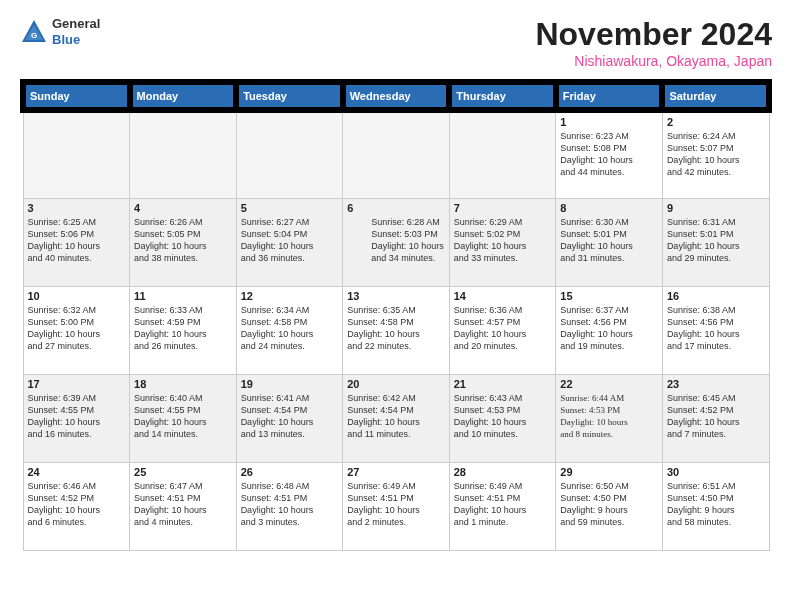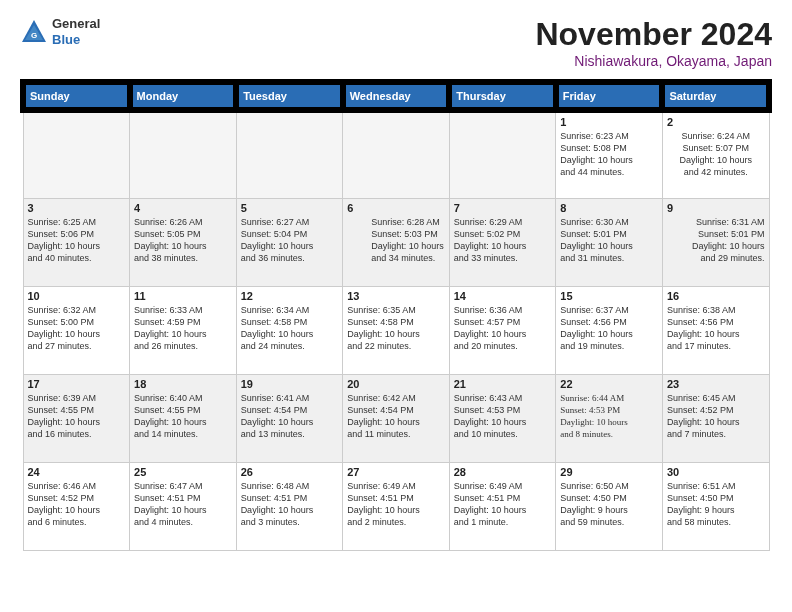--- a/index.html
+++ b/index.html
@@ -40,21 +40,21 @@
     .title-block {
       text-align: right;
     }
     .month-title {
       font-size: 32px;
       font-weight: bold;
       color: #222;
     }
     .location {
       font-size: 14px;
-      color: #701a75;
+      color: #ec4899;
     }
     .calendar {
       width: 100%;
       border-collapse: collapse;
       table-layout: fixed;
     }
     .calendar th {
       background: #2a6db5;
       color: #fff;
       font-size: 11px;
@@ -133,21 +133,21 @@
           <td class="empty"></td>
           <td>
             <div class="day-number">1</div>
             <div class="cell-text" style="white-space: pre-line;">Sunrise: 6:23 AM
 Sunset: 5:08 PM
 Daylight: 10 hours
 and 44 minutes.</div>
           </td>
           <td>
             <div class="day-number">2</div>
-            <div class="cell-text" style="white-space: pre-line; text-align: center;">Sunrise: 6:24 AM
+            <div class="cell-text" style="white-space: pre-line;">Sunrise: 6:24 AM
 Sunset: 5:07 PM
 Daylight: 10 hours
 and 42 minutes.</div>
           </td>
         </tr>
         <tr class="row-shade">
           <td>
             <div class="day-number">3</div>
             <div class="cell-text" style="white-space: pre-line;">Sunrise: 6:25 AM
 Sunset: 5:06 PM
@@ -184,21 +184,21 @@
           </td>
           <td>
             <div class="day-number">8</div>
             <div class="cell-text" style="white-space: pre-line;">Sunrise: 6:30 AM
 Sunset: 5:01 PM
 Daylight: 10 hours
 and 31 minutes.</div>
           </td>
           <td>
             <div class="day-number">9</div>
-            <div class="cell-text" style="white-space: pre-line; text-align: right;">Sunrise: 6:31 AM
+            <div class="cell-text" style="white-space: pre-line;">Sunrise: 6:31 AM
 Sunset: 5:01 PM
 Daylight: 10 hours
 and 29 minutes.</div>
           </td>
         </tr>
         <tr>
           <td>
             <div class="day-number">10</div>
             <div class="cell-text" style="white-space: pre-line;">Sunrise: 6:32 AM
 Sunset: 5:00 PM

